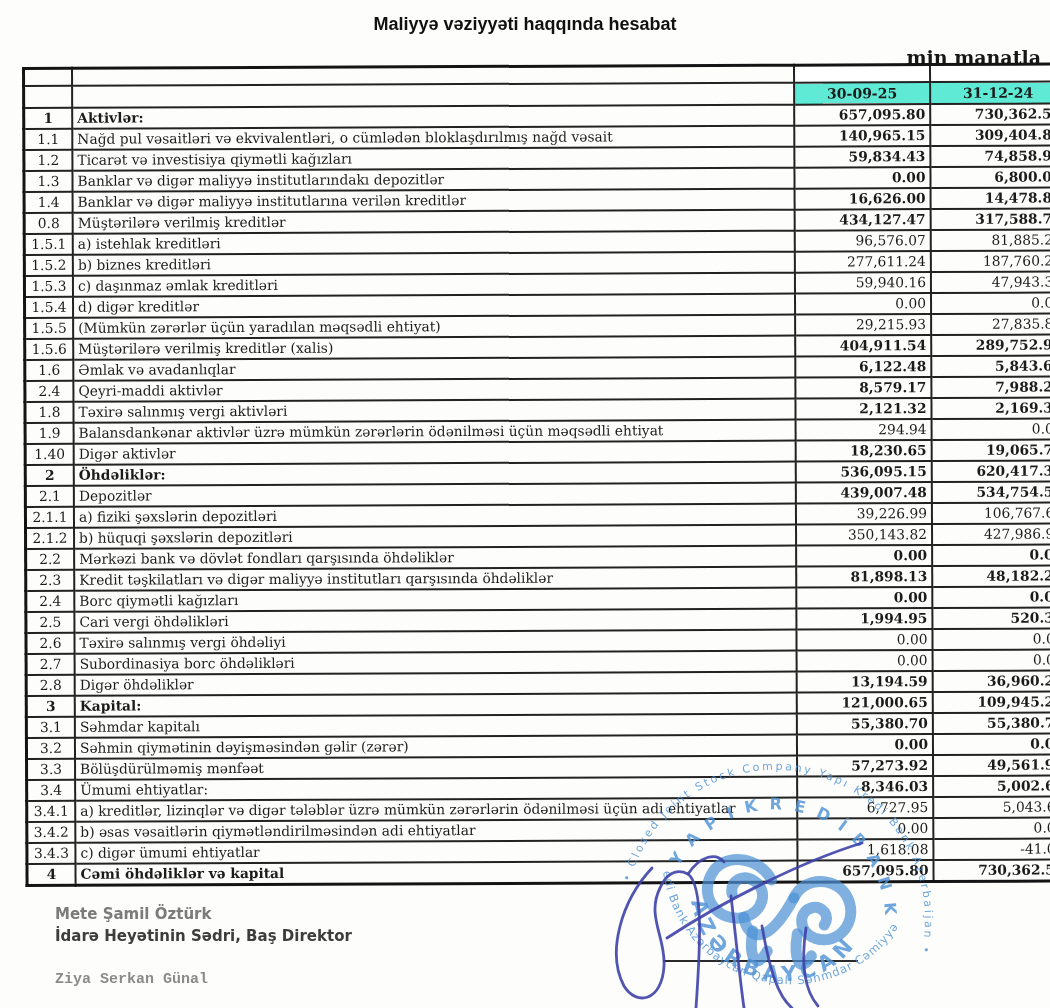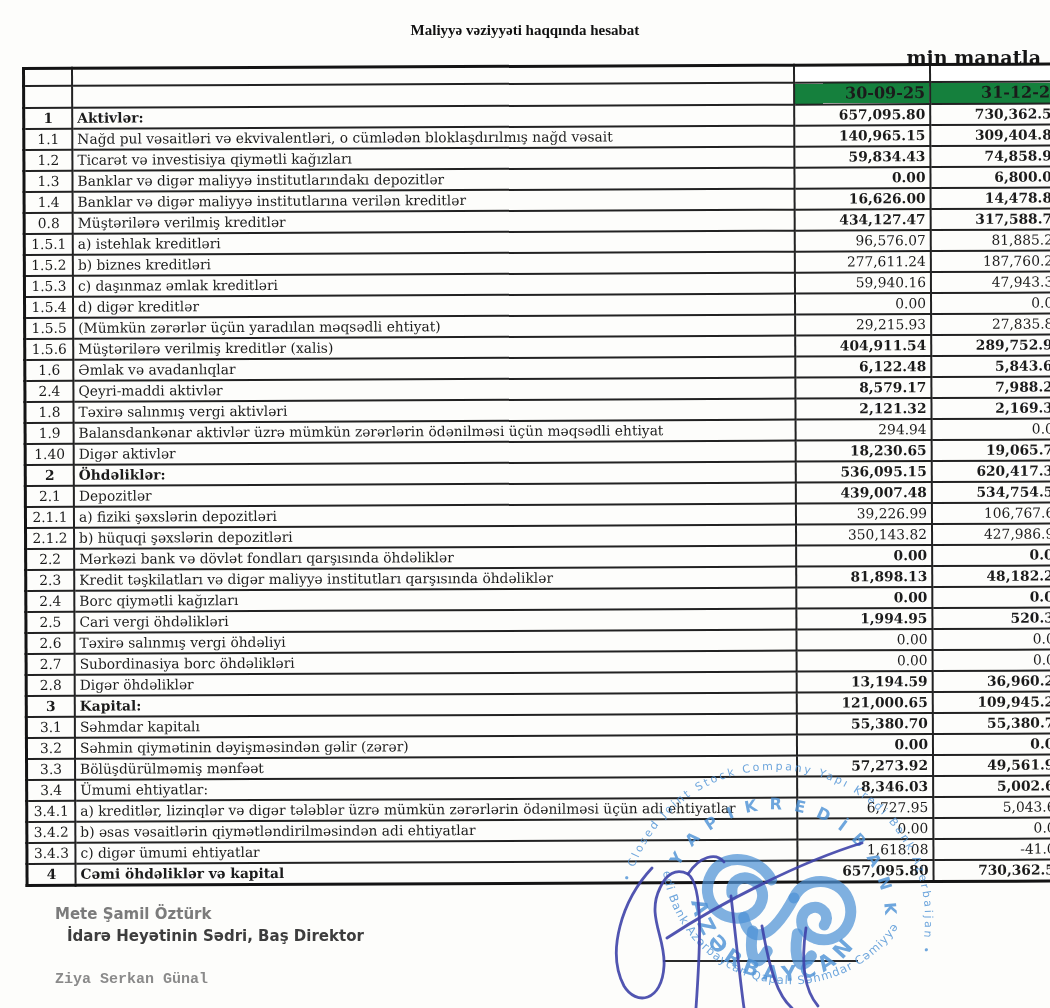--- a/index.html
+++ b/index.html
@@ -5,23 +5,23 @@
   html,body{margin:0;padding:0;}
   body{
     width:1050px;height:1008px;overflow:hidden;position:relative;
     background:#fdfdfb;
     font-family:"DejaVu Serif", serif;
     color:#1b1b1b;
   }
   .page{position:absolute;inset:0;}
 
   .doc-title{
-    position:absolute;top:22px;left:0;width:100%;
-    text-align:center;font-family:Liberation Serif, serif;
-    font-weight:bold;font-size:15px;color:#111;
+    position:absolute;top:14px;left:0;width:100%;
+    text-align:center;font-family:Liberation Sans, sans-serif;
+    font-weight:bold;font-size:18px;color:#111;
   }
   .unit-label{
     position:absolute;top:46px;right:9px;
     font-family:"DejaVu Serif", serif;font-weight:bold;font-size:19px;color:#161616;
   }
 
   .fin-table{
     position:absolute;left:22px;top:67px;width:1018px;
     border-collapse:collapse;table-layout:fixed;
     transform:rotate(-0.25deg);transform-origin:0 0;
@@ -29,30 +29,30 @@
   .fin-table td{
     border:2px solid #222;height:19px;padding:0 4px;
     font-size:13.8px;line-height:1.05;overflow:hidden;white-space:nowrap;
   }
   .fin-table{border:3px solid #141414;}
   .c-num{width:38px;text-align:center;font-size:13.5px;}
   .c-desc{width:712px;text-align:left;}
   .c-v{width:126px;text-align:right;font-size:14px;padding-right:6px;}
   tr.h1 td{height:15px;}
   tr.h2 td{height:20px;}
-  tr.h2 .c-v{background:#15803d;text-align:right;font-weight:bold;font-size:16px;}
+  tr.h2 .c-v{background:#5eead4;text-align:center;font-weight:bold;font-size:14px;}
   tr.section td{font-weight:bold;}
   tr.boldvals .c-v{font-weight:bold;}
 
   .footer{
     position:absolute;left:55px;top:905px;
     font-family:"DejaVu Sans", sans-serif;font-size:15px;font-weight:bold;
   }
   .sig-name{color:#7b7b7b;margin:0 0 4px 0;}
-  .sig-title{color:#3d3d3d;margin:0 0 26px 12px;text-align:center;}
+  .sig-title{color:#3d3d3d;margin:0 0 26px 0;text-align:center;}
   .sig-name2{color:#8a8a8a;margin:0;font-family:Liberation Mono, monospace;}
 
   .overlay{position:absolute;inset:0;pointer-events:none;}
   .stamp-text{fill:#4e92d6;fill-opacity:0.82;font-family:"DejaVu Sans", sans-serif;}
   .stamp-stroke{stroke:#4e92d6;stroke-opacity:0.72;fill:none;stroke-linecap:round;}
   .ink{stroke:#3e42a8;stroke-opacity:0.9;fill:none;stroke-linecap:round;stroke-linejoin:round;}
 </style>
 </head>
 <body>
 

